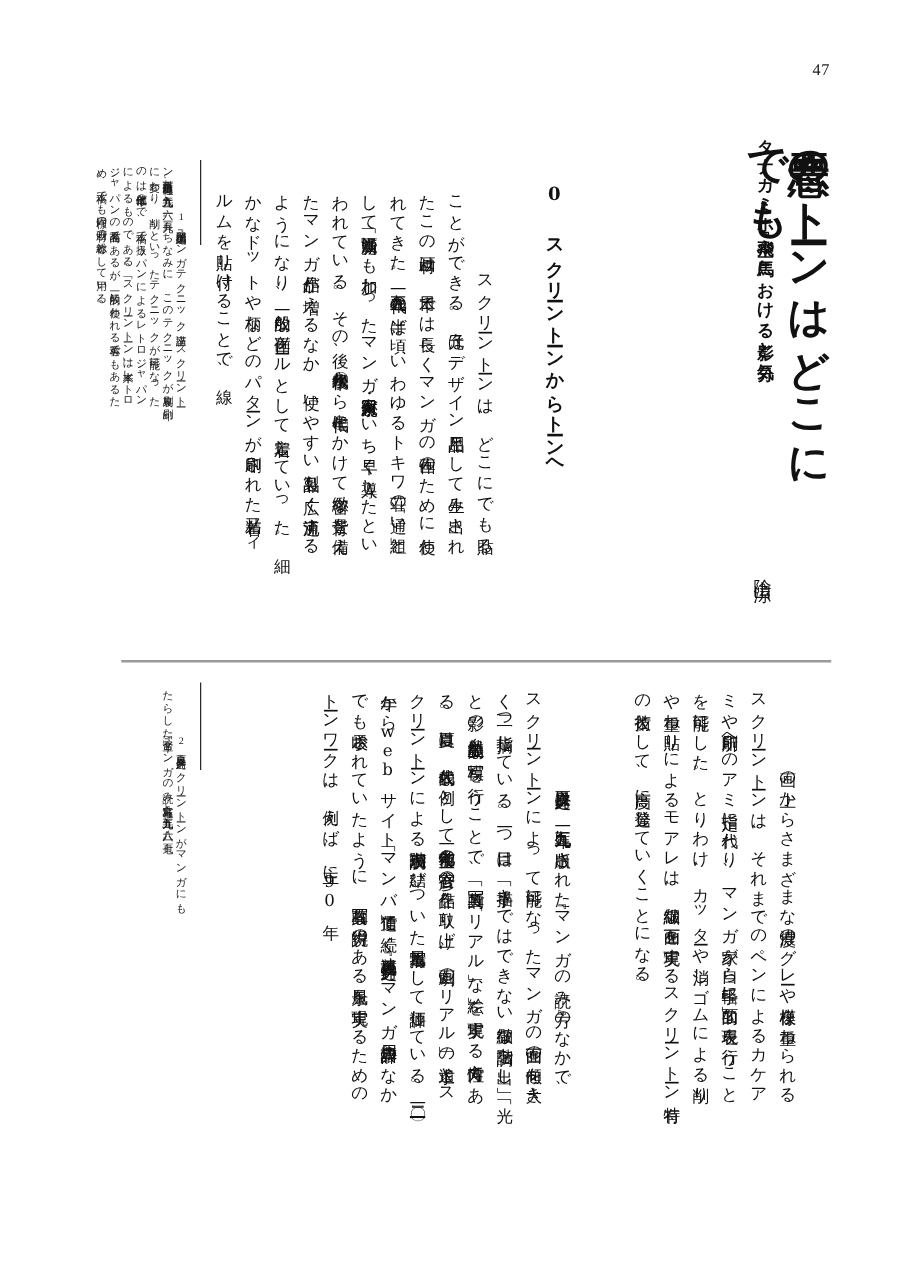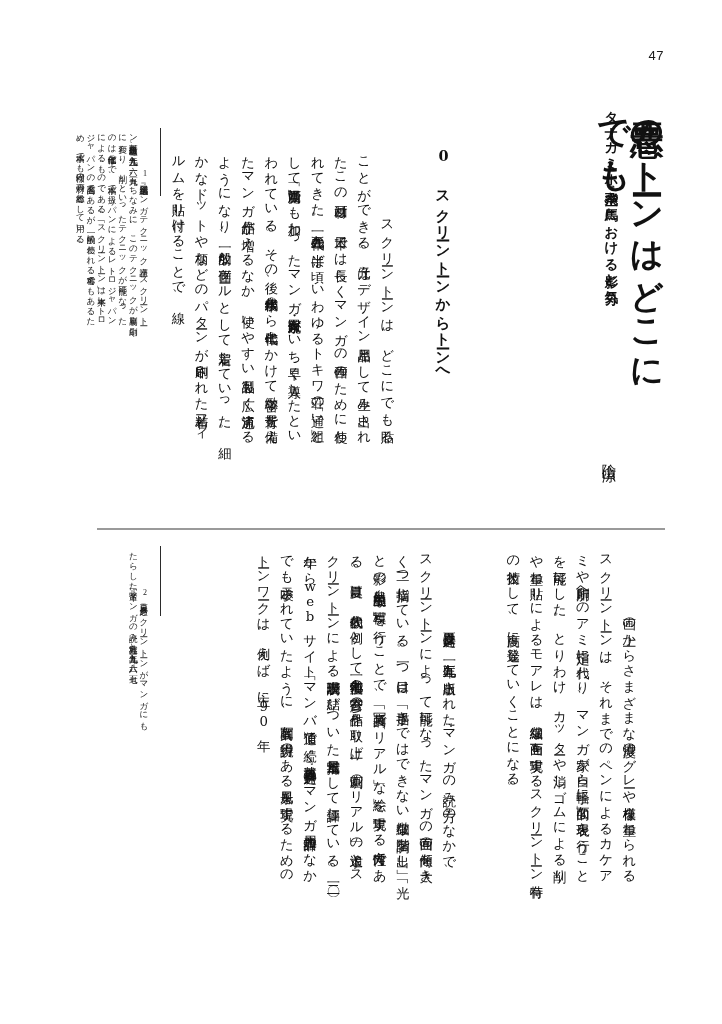--- a/index.html
+++ b/index.html
@@ -17,21 +17,21 @@
     height: 1024px;
     background: #ffffff;
     overflow: hidden;
   }
 
   
   .folio {
     position: absolute;
     top: 48px;
     right: 58px;
-    font-family: Liberation Sans, sans-serif;
+    font-family: Liberation Serif, serif;
     font-size: 13px;
     letter-spacing: 0.5px;
     color: #1a1a1a;
   }
 
   
   .v {
     writing-mode: vertical-rl;
     -webkit-writing-mode: vertical-rl;
     text-orientation: upright;

